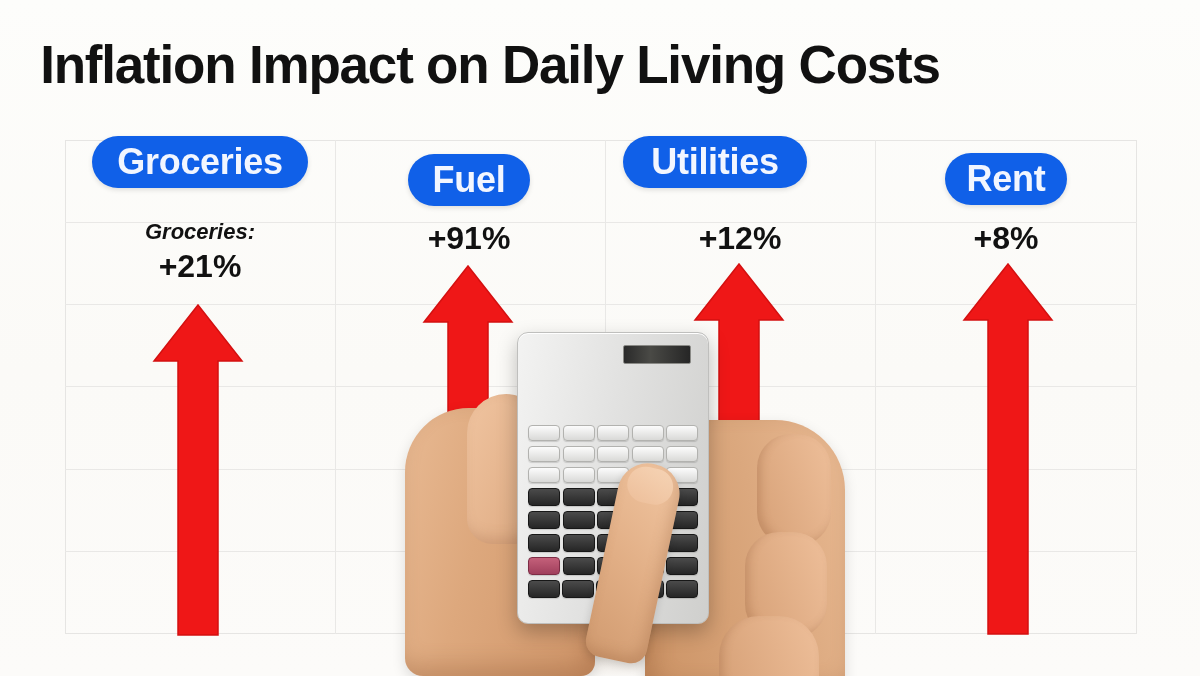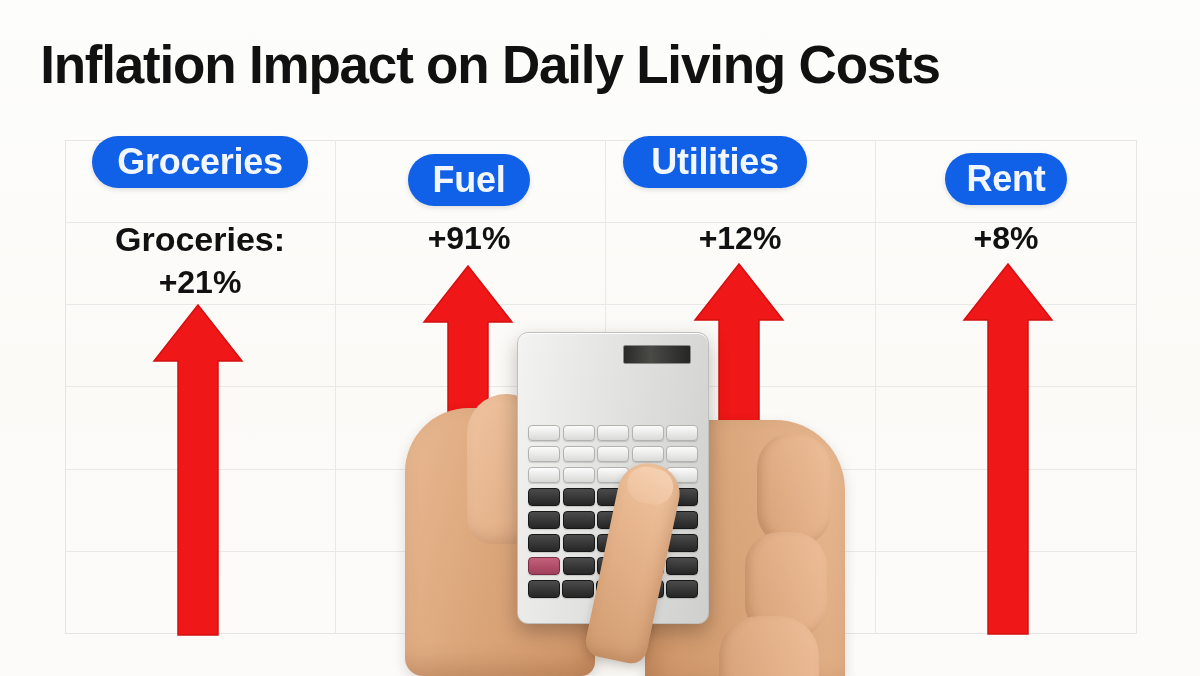--- a/index.html
+++ b/index.html
@@ -33,21 +33,21 @@
     font-size:36px;font-weight:700;
     display:flex;align-items:center;justify-content:center;
     box-shadow:0 2px 5px rgba(0,0,0,.12);
     white-space:nowrap;
     letter-spacing:-0.3px;
   }
   .valwrap{
     position:absolute;text-align:center;color:#111;
     font-size:30px;font-weight:700;line-height:1.28;white-space:nowrap;
   }
-  .valwrap .lbl{display:block;font-size:34px;font-weight:700;}
+  .valwrap .lbl{display:block;font-size:22px;font-weight:700;font-style:italic;}
   .valwrap .pct{display:block;font-size:32px;font-weight:800;}
 
   
   .arrow{position:absolute;}
   .arrow svg{display:block;}
 
   
   .photo{position:absolute;left:405px;top:320px;width:420px;height:356px;}
 
   .handL{

